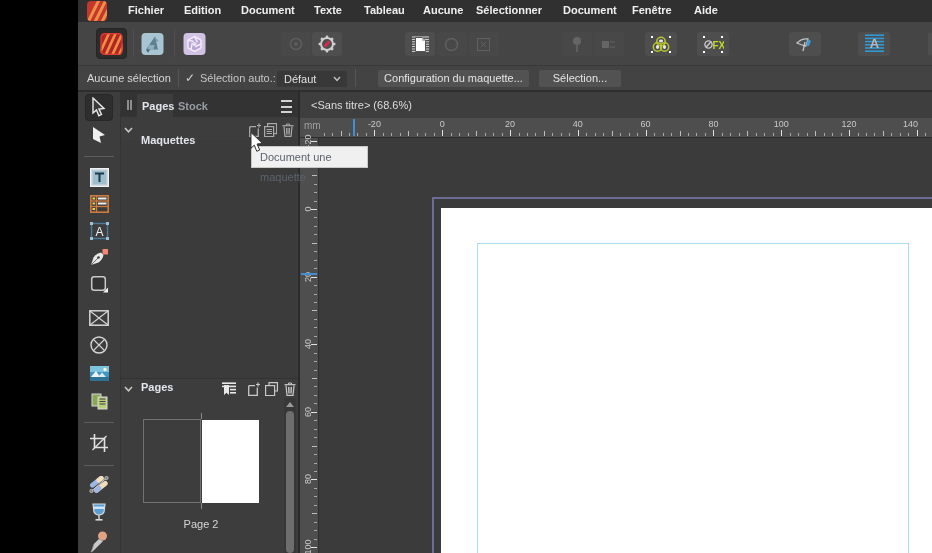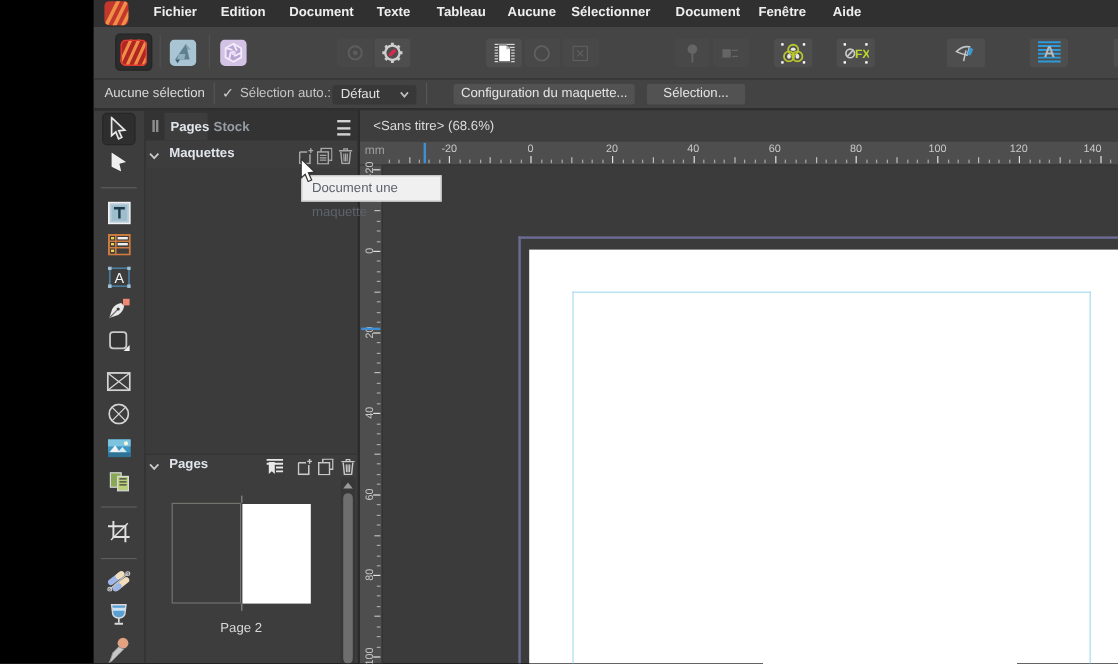--- a/index.html
+++ b/index.html
@@ -329,21 +329,21 @@
 <div class="abs" id="tabactive"></div>
 <div class="abs hdrtxt" style="left:142px;top:100px;">Pages</div>
 <div class="abs" style="left:178px;top:100px;font-size:11px;font-weight:bold;color:#969ca4;">Stock</div>
 <div class="abs" style="left:281px;top:100px;width:11px;height:9px;border-top:2px solid #d2d2d2;border-bottom:2px solid #d2d2d2;">
     <div style="margin-top:3.5px;height:2px;background:#d2d2d2;"></div>
   </div>
 
 <svg class="abs" style="left:124px;top:127px;width:9px;height:6px" viewBox="0 0 9 6">
     <path d="M1 1 L4.5 4.8 L8 1" fill="none" stroke="#c9c9c9" stroke-width="1.5"></path>
   </svg>
-<div class="abs hdrtxt" style="left:141px;top:122px;">Maquettes</div>
+<div class="abs hdrtxt" style="left:141px;top:134px;">Maquettes</div>
 <svg class="abs" style="left:249px;top:123px;width:13px;height:14px" viewBox="0 0 13 14">
  <path d="M0.7 3.7 L0.7 13.3 L9.3 13.3 L9.3 5.5 M0.7 3.7 L7 3.7" fill="none" stroke="#a9a9a9" stroke-width="1.3"></path>
  <path d="M10 0.5 L10 4.5 M8 2.5 L12 2.5" stroke="#a9a9a9" stroke-width="1.2"></path>
 </svg>
 <svg class="abs" style="left:264px;top:123px;width:13px;height:14px" viewBox="0 0 13 14">
  <rect x="3.6" y="0.6" width="9" height="10" fill="none" stroke="#a9a9a9" stroke-width="1.2"></rect>
  <rect x="0.6" y="3.6" width="9" height="10" fill="#3d3d3d" stroke="#a9a9a9" stroke-width="1.2"></rect>
  <g stroke="#a9a9a9">
       <line x1="2.5" y1="6.5" x2="8" y2="6.5"></line>
       <line x1="2.5" y1="8.5" x2="8" y2="8.5"></line>

